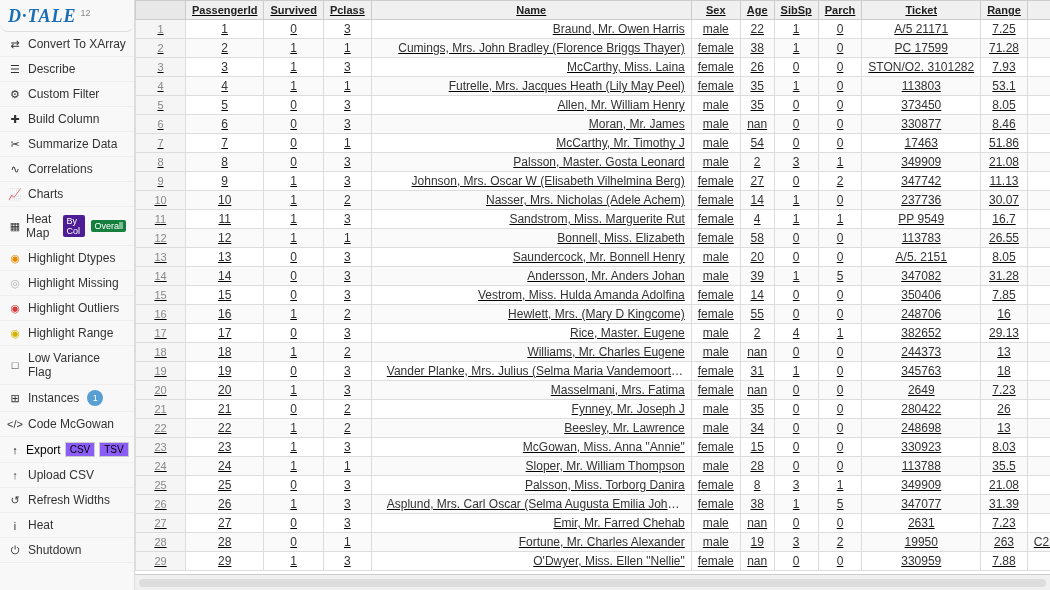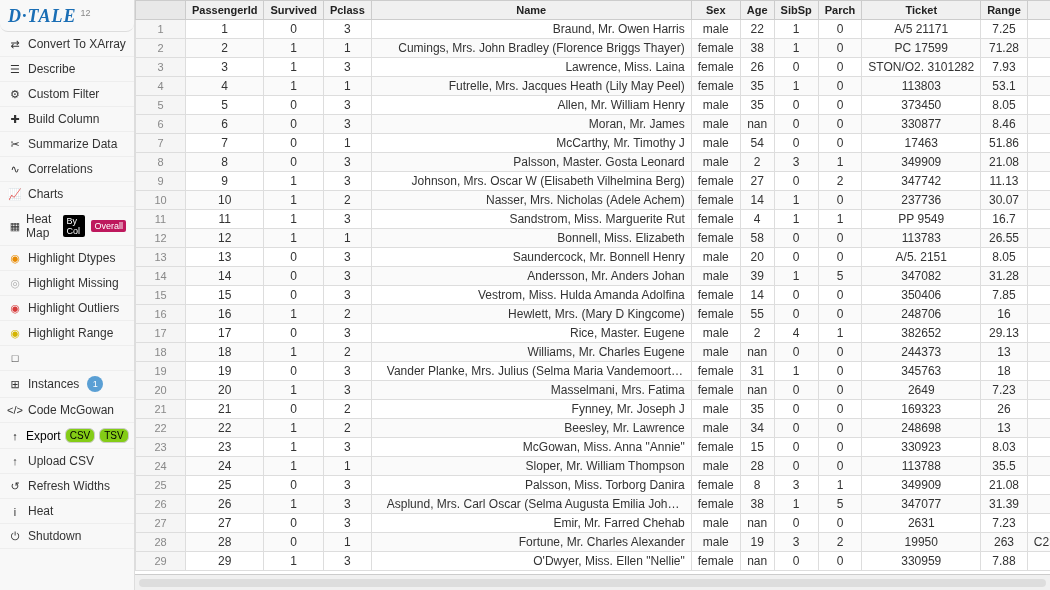--- a/index.html
+++ b/index.html
@@ -62,28 +62,28 @@
       align-items: center;
       gap: 4px;
       padding: 5px 8px;
       cursor: pointer;
       border-bottom: 1px solid #eee;
       color: #333;
       font-size: 12px;
     }
     .heat-badge {
       font-size: 9px;
-      background: #000000;
+      background: #4c1d95;
       color: white;
       border-radius: 2px;
       padding: 1px 3px;
       margin-left: 2px;
     }
     .heat-badge.overall {
-      background: #be185d;
+      background: #15803d;
     }
     .instances-badge {
       background: #5a9fd4;
       color: white;
       border-radius: 50%;
       width: 16px;
       height: 16px;
       display: inline-flex;
       align-items: center;
       justify-content: center;
@@ -95,31 +95,32 @@
       align-items: center;
       gap: 4px;
       padding: 5px 8px;
       cursor: pointer;
       border-bottom: 1px solid #eee;
     }
     .export-btn {
       font-size: 10px;
       padding: 1px 4px;
       border: 1px solid #ccc;
-      background: #84cc16;
+      background: #8b5cf6;
       cursor: pointer;
-      border-radius: 6px;
+      border-radius: 0;
     }
 
     
     #main {
       flex: 1;
       display: flex;
       flex-direction: column;
       overflow: hidden;
+      text-decoration: underline;
     }
 
     
     .table-container {
       flex: 1;
       overflow: auto;
       position: relative;
     }
 
     table {
@@ -244,20 +245,21 @@
   <div class="sidebar-item">
     <span class="sidebar-icon" style="color:#d63a3a;">◉</span>
     <span>Highlight Outliers</span>
   </div>
   <div class="sidebar-item">
     <span class="sidebar-icon" style="color:#d4b400;">◉</span>
     <span>Highlight Range</span>
   </div>
   <div class="sidebar-item">
     <span class="sidebar-icon">□</span>
+    <span>Low Variance Flag</span>
   </div>
 
   <div class="sidebar-item">
     <span class="sidebar-icon">⊞</span>
     <span>Instances</span>
     <span class="instances-badge">1</span>
   </div>
 
   <div class="sidebar-item">
     <span class="sidebar-icon">&lt;/&gt;</span>
@@ -336,21 +338,21 @@
             <td>0</td>
             <td>PC 17599</td>
             <td>71.28</td>
             <td>C85</td>
           </tr>
           <tr>
             <td class="row-idx">3</td>
             <td>3</td>
             <td>1</td>
             <td>3</td>
-            <td class="name-col">Lawrence, Miss. Laina</td>
+            <td class="name-col">McCarthy, Miss. Laina</td>
             <td>female</td>
             <td>26</td>
             <td>0</td>
             <td>0</td>
             <td>STON/O2. 3101282</td>
             <td>7.93</td>
             <td>nan</td>
           </tr>
           <tr>
             <td class="row-idx">4</td>
@@ -593,21 +595,21 @@
           <tr>
             <td class="row-idx">21</td>
             <td>21</td>
             <td>0</td>
             <td>2</td>
             <td class="name-col">Fynney, Mr. Joseph J</td>
             <td>male</td>
             <td>35</td>
             <td>0</td>
             <td>0</td>
-            <td>169323</td>
+            <td>280422</td>
             <td>26</td>
             <td>nan</td>
           </tr>
           <tr>
             <td class="row-idx">22</td>
             <td>22</td>
             <td>1</td>
             <td>2</td>
             <td class="name-col">Beesley, Mr. Lawrence</td>
             <td>male</td>

